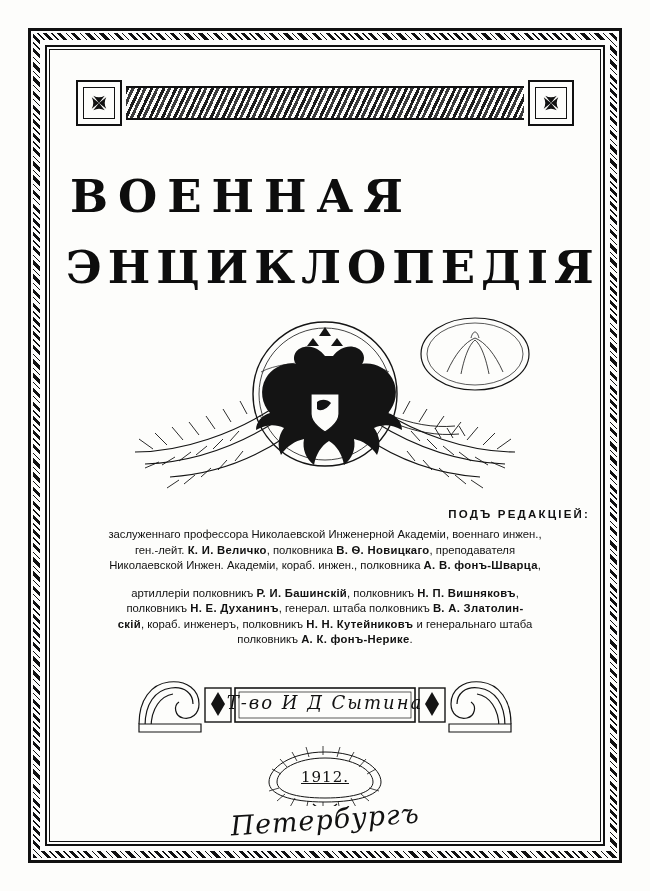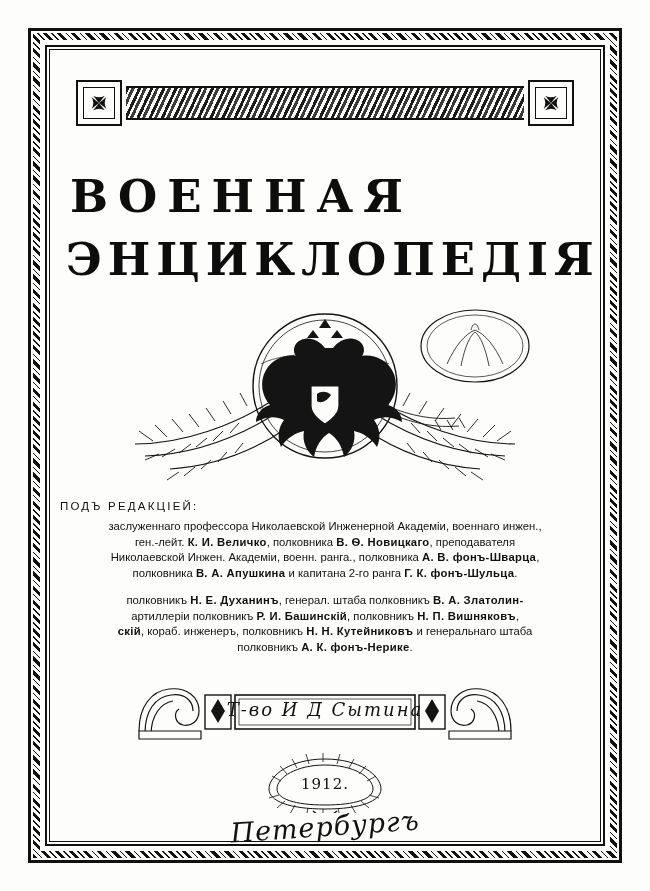--- a/index.html
+++ b/index.html
@@ -135,21 +135,21 @@
     line-height: 1;
     white-space: nowrap;
   }
   .title-main {
     font-size: 45px;
     margin-top: 48px;
     text-indent: 10px;
   }
   .title-sub {
     font-size: 45px;
-    margin-top: 18px;
+    margin-top: 26px;
     letter-spacing: 6px;
     text-indent: 6px;
   }
 
   
   .emblem-wrap {
     position: relative;
     height: 200px;
     margin-top: 12px;
   }
@@ -157,25 +157,25 @@
     position: absolute;
     left: 50%;
     top: 0;
     margin-left: -250px;
     width: 500px;
     height: 200px;
   }
 
   
   .section-head {
-    text-align: left;
+    text-align: right;
     font-family: "Liberation Sans", sans-serif;
     font-size: 11.5px;
     letter-spacing: 2.2px;
-    font-weight: normal;
+    font-weight: bold;
     color: #111;
     margin: 6px 0 7px 0;
   }
   .para {
     font-family: "Liberation Sans", sans-serif;
     font-size: 11.3px;
     line-height: 15.5px;
     text-align: center;
     color: #111;
     margin: 0 8px;
@@ -232,20 +232,21 @@
     position: absolute;
     left: 50%;
     top: 22px;
     width: 120px;
     margin-left: -60px;
     text-align: center;
     font-family: "DejaVu Serif", serif;
     font-size: 15px;
     letter-spacing: 1px;
     color: #111;
+    text-decoration: underline;
   }
   .city {
     position: absolute;
     left: 50%;
     top: 58px;
     width: 300px;
     margin-left: -150px;
     text-align: center;
     font-family: "DejaVu Serif", serif;
     font-style: italic;
@@ -344,34 +345,31 @@
 
     <div class="section-head">ПОДЪ РЕДАКЦІЕЙ:</div>
 
     <div class="para">
       <span>заслуженнаго профессора Николаевской Инженерной Академіи, военнаго инжен.,</span>
     </div>
     <div class="para">
       <span>ген.-лейт. </span><span class="b">К. И. Величко</span><span>, полковника </span><span class="b">В. Ѳ. Новицкаго</span><span>, преподавателя</span>
     </div>
     <div class="para">
-      <span>Николаевской Инжен. Академіи, военн. ранга., полковника </span><span class="b">А. В. фонъ-Шварца</span><span>,</span>
-    </div>
-    <div class="para">
-      <span>полковника </span><span class="b">В. А. Апушкина</span><span> и капитана 2-го ранга </span><span class="b">Г. К. фонъ-Шульца</span><span>.</span>
+      <span>Николаевской Инжен. Академіи, кораб. инжен., полковника </span><span class="b">А. В. фонъ-Шварца</span><span>,</span>
     </div>
 
     <div class="block-gap"></div>
 
 
     <div class="para">
+      <span>артиллеріи полковникъ </span><span class="b">Р. И. Башинскій</span><span>, полковникъ </span><span class="b">Н. П. Вишняковъ</span><span>,</span>
+    </div>
+    <div class="para">
       <span>полковникъ </span><span class="b">Н. Е. Духанинъ</span><span>, генерал. штаба полковникъ </span><span class="b">В. А. Златолин-</span>
-    </div>
-    <div class="para">
-      <span>артиллеріи полковникъ </span><span class="b">Р. И. Башинскій</span><span>, полковникъ </span><span class="b">Н. П. Вишняковъ</span><span>,</span>
     </div>
     <div class="para">
       <span class="b">скій</span><span>, кораб. инженеръ, полковникъ </span><span class="b">Н. Н. Кутейниковъ</span><span> и генеральнаго штаба</span>
     </div>
     <div class="para">
       <span>полковникъ </span><span class="b">А. К. фонъ-Нерике</span><span>.</span>
     </div>
 
     <div class="cartouche">
       <svg viewBox="0 0 380 64" aria-hidden="true">

